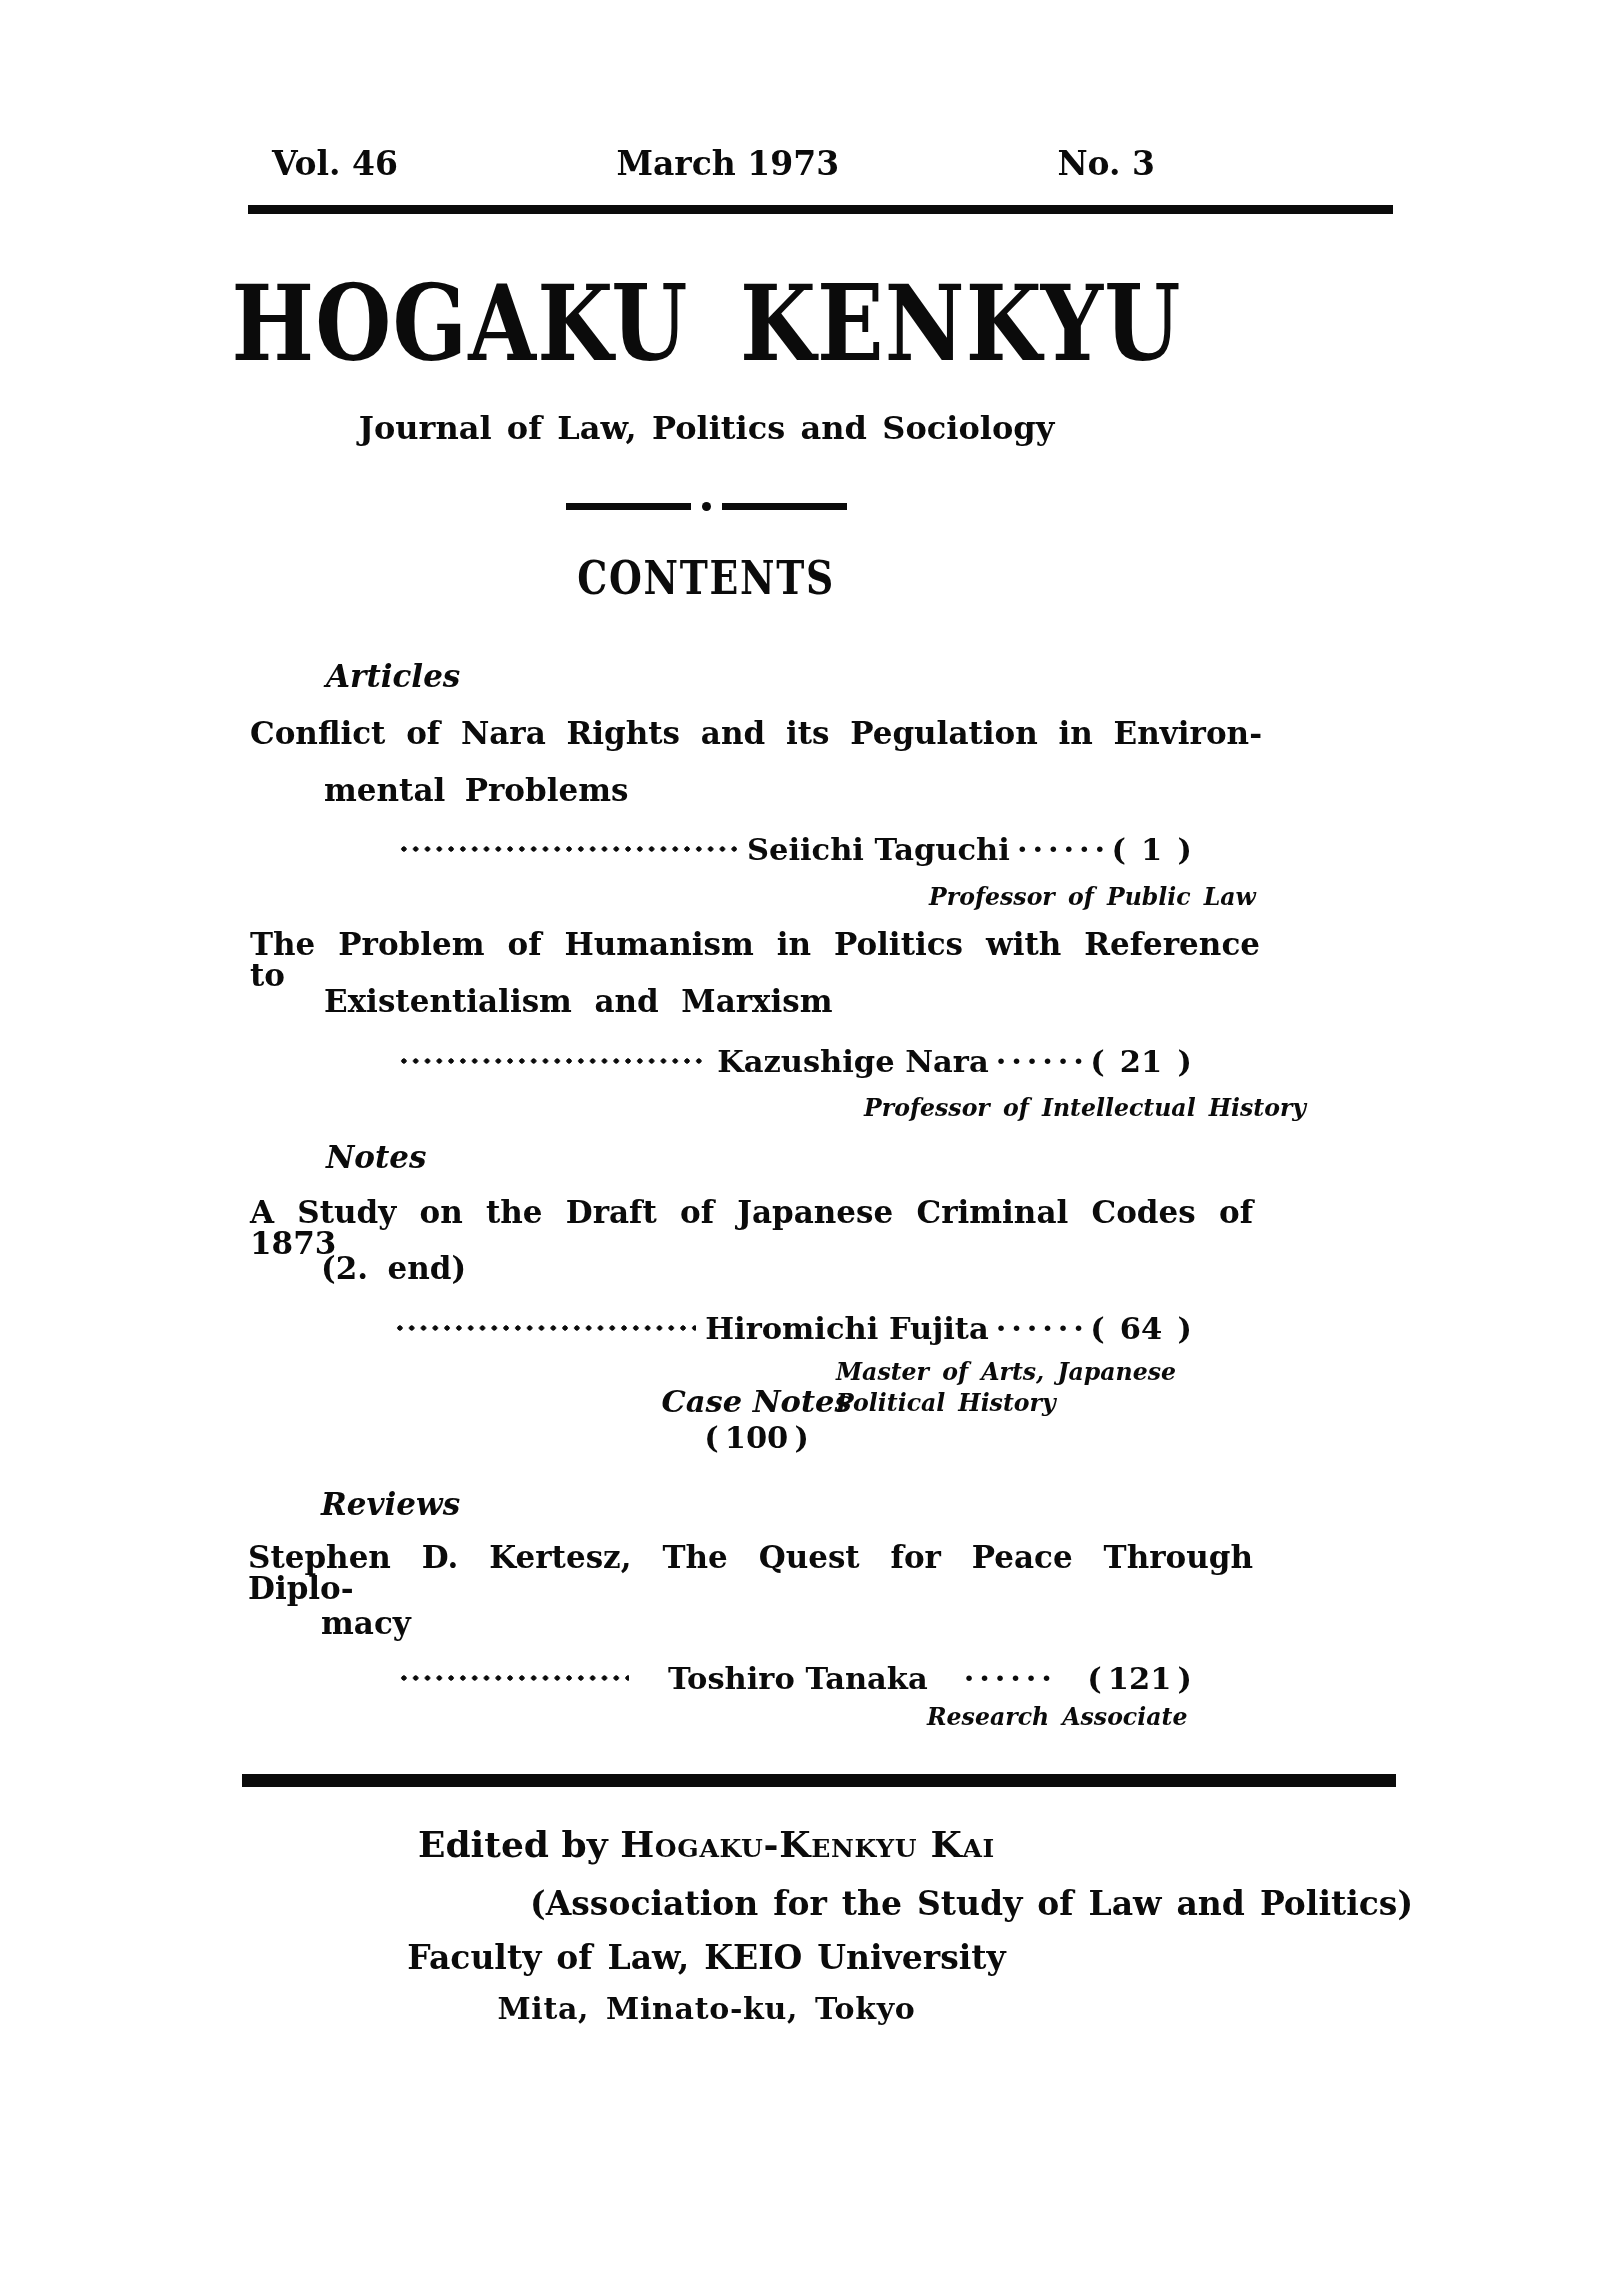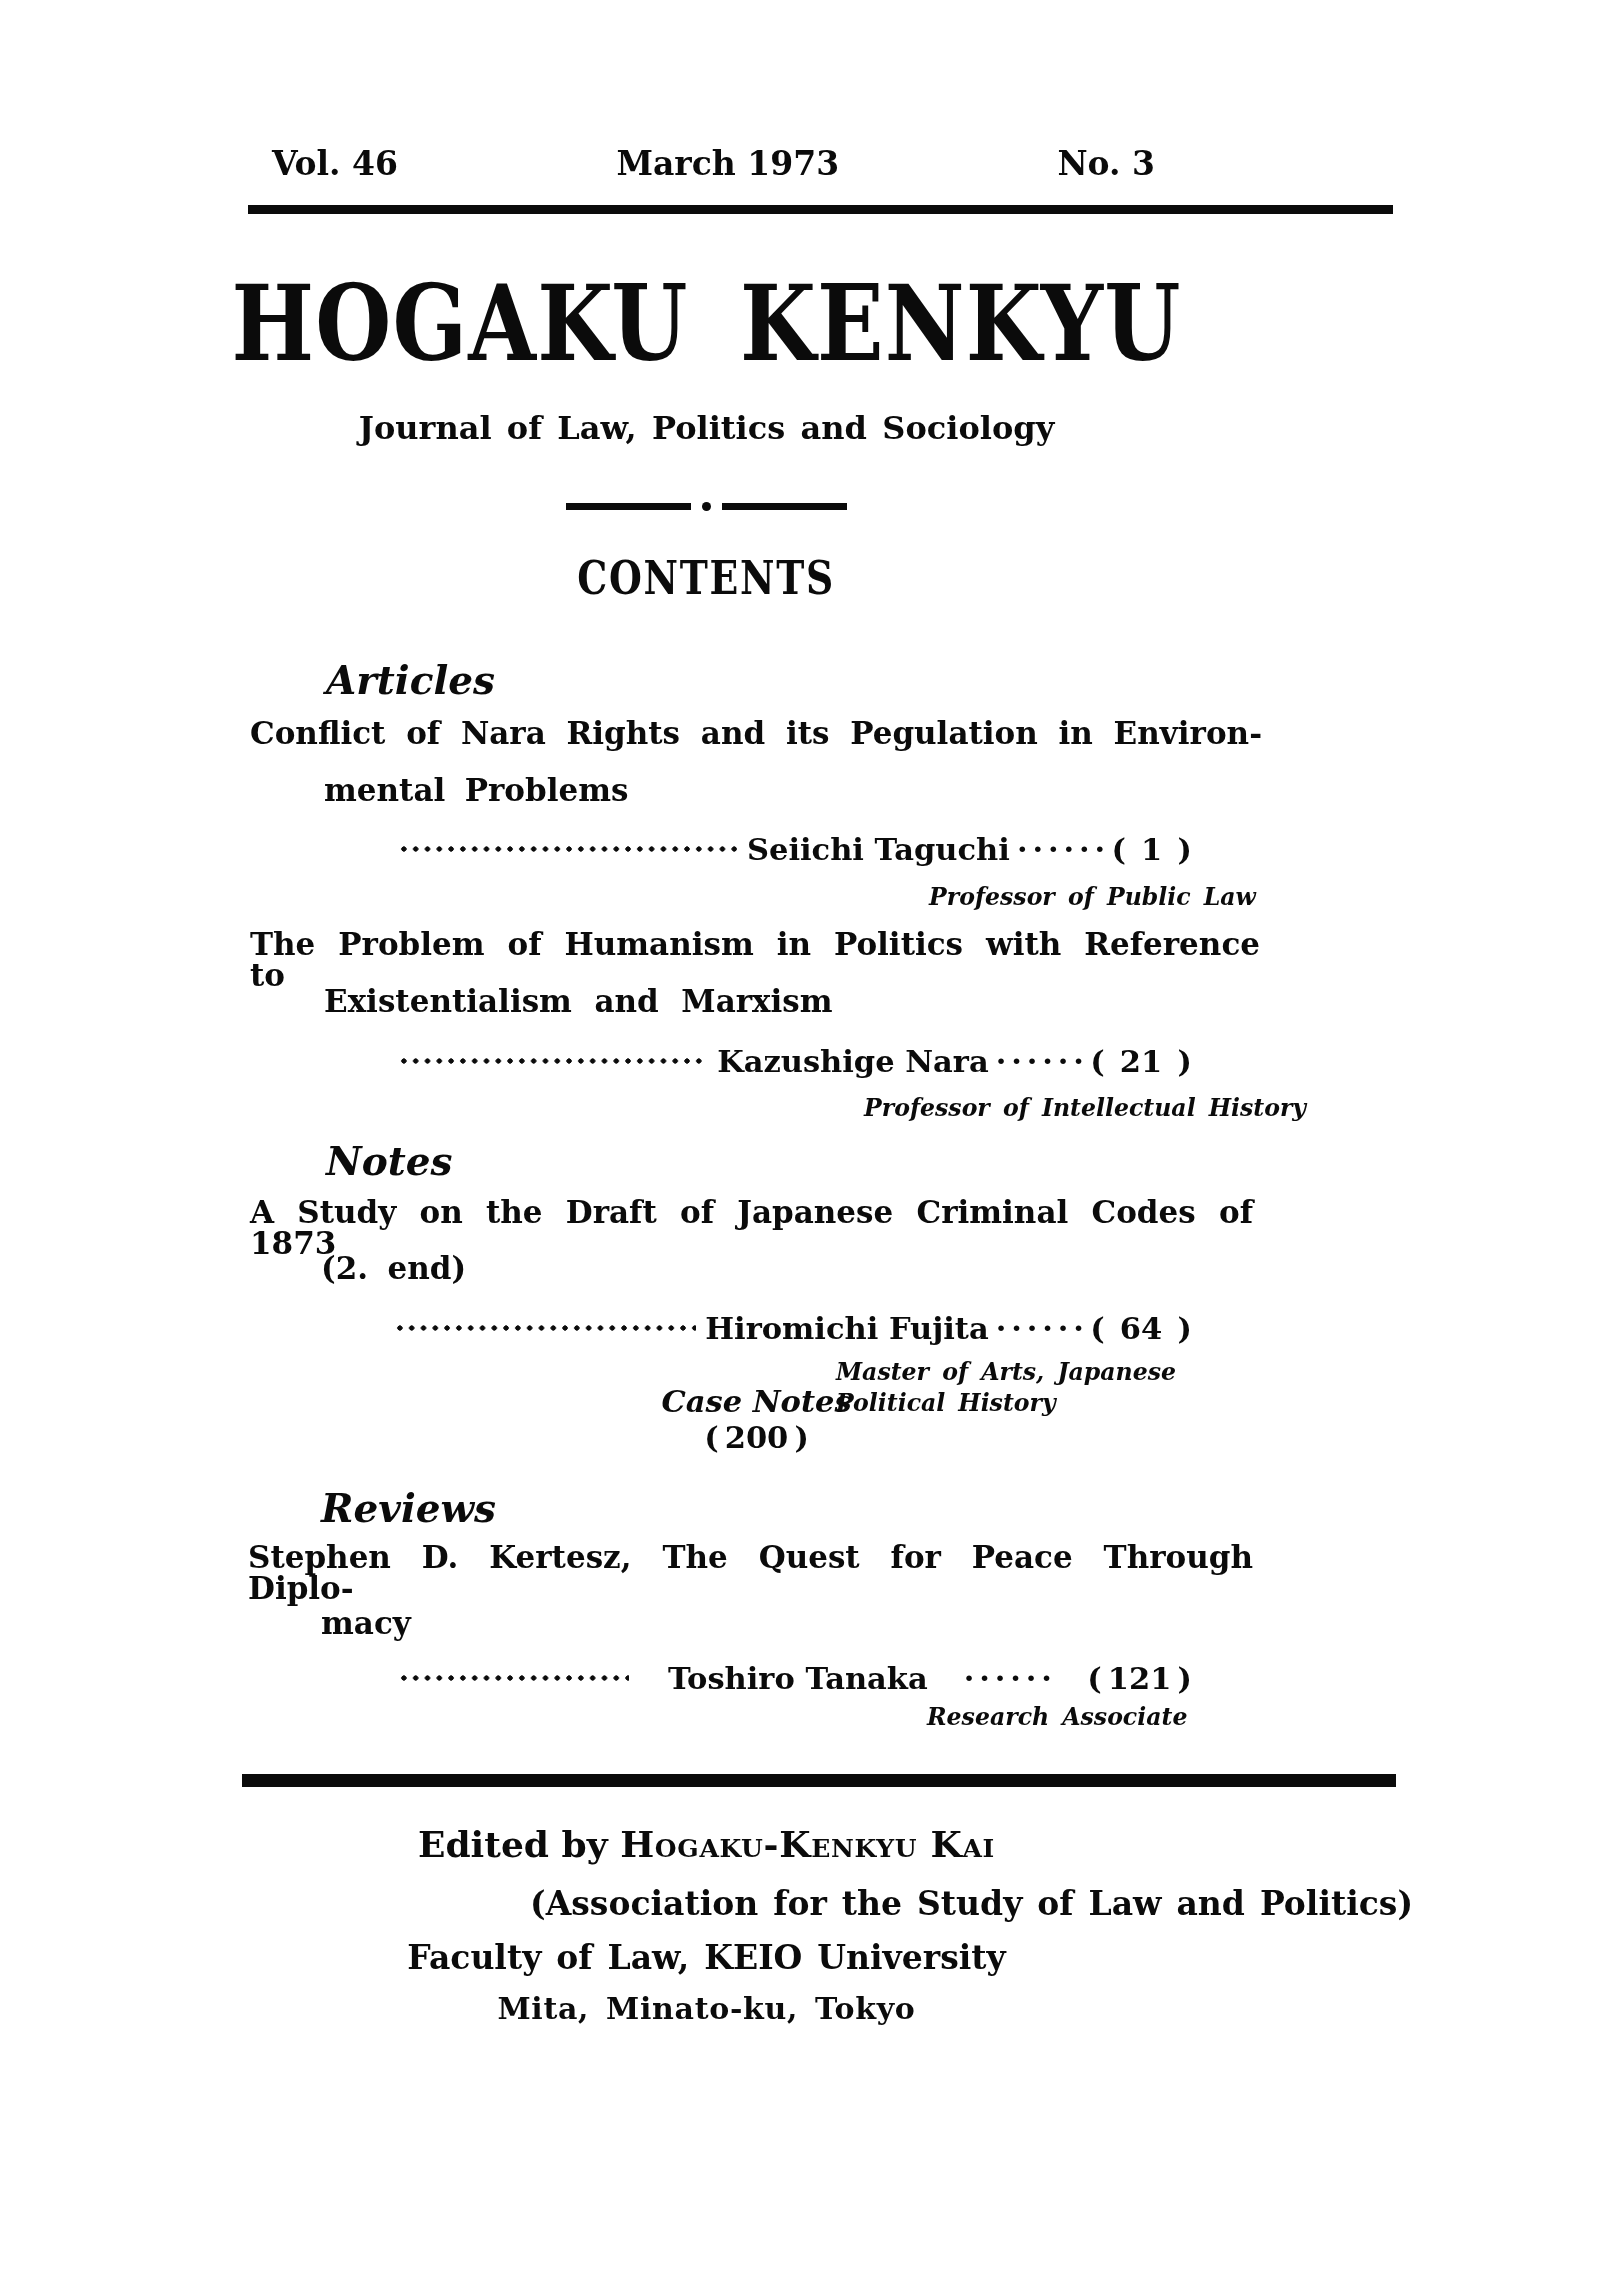--- a/index.html
+++ b/index.html
@@ -15,21 +15,21 @@
   
   #title{top:272px;left:0;right:0;text-align:center;font-size:104px;letter-spacing:1.4px;}
   #title .squeeze{display:inline-block;transform:scaleX(0.84);transform-origin:center;white-space:nowrap;word-spacing:23.6px;}
   #subtitle{top:412px;left:0;right:0;text-align:center;font-size:32px;word-spacing:4.2px;}
   #ornament{top:502px;left:0;right:0;display:flex;justify-content:center;align-items:center;gap:11px;}
   #ornament .bar{width:125px;height:6.2px;background:#0b0b0b;}
   #ornament .dot{width:9px;height:9px;border-radius:50%;background:#0b0b0b;}
   #contents-h{top:555px;left:0;right:0;text-align:center;font-size:46px;}
   #contents-h .squeeze{display:inline-block;transform:scaleX(0.82);transform-origin:center;letter-spacing:2.1px;}
   
-  .sect{font-size:39px;}
+  .sect{font-size:31px;}
   .titleline{font-size:31px;word-spacing:0.28em;}
   .just{text-align:justify;text-align-last:justify;}
   .row{position:absolute;display:flex;align-items:center;height:40px;font-size:30.5px;font-weight:700;}
   .leader{flex:1;align-self:stretch;margin-right:9.7px;
     background-image:radial-gradient(circle,#0b0b0b 2.4px,rgba(0,0,0,0) 2.9px);
     background-size:11.8px 100%;background-repeat:repeat-x;background-position:left center;}
   .mini-dots{letter-spacing:4.9px;margin:0 1.4px 0 7px;}
   .page-num{white-space:pre;}
   .affil{font-size:23.6px;font-style:italic;word-spacing:4.9px;}
   #h-articles{top:661px;left:326px;}
@@ -120,21 +120,21 @@
     <span>Hiromichi Fujita</span>
     <span class="mini-dots">······</span>
     <span class="page-num">( 64 )</span>
   </div>
   <div id="aff3a" class="abs affil">Master of Arts, Japanese</div>
   <div id="aff3b" class="abs affil">Political History</div>
 
   <div id="case-row" class="row">
     <span class="it">Case Notes</span>
     <span class="leader"></span>
-    <span class="page-num">( 200 )</span>
+    <span class="page-num">( 100 )</span>
   </div>
 
   <div id="h-reviews" class="abs sect it">Reviews</div>
 
   <div id="t4a" class="abs titleline just">Stephen D. Kertesz, The Quest for Peace Through Diplo-</div>
   <div id="t4b" class="abs titleline">macy</div>
   <div id="r4" class="row">
     <span class="leader"></span>
     <span>Toshiro Tanaka</span>
     <span class="mini-dots">······</span>

